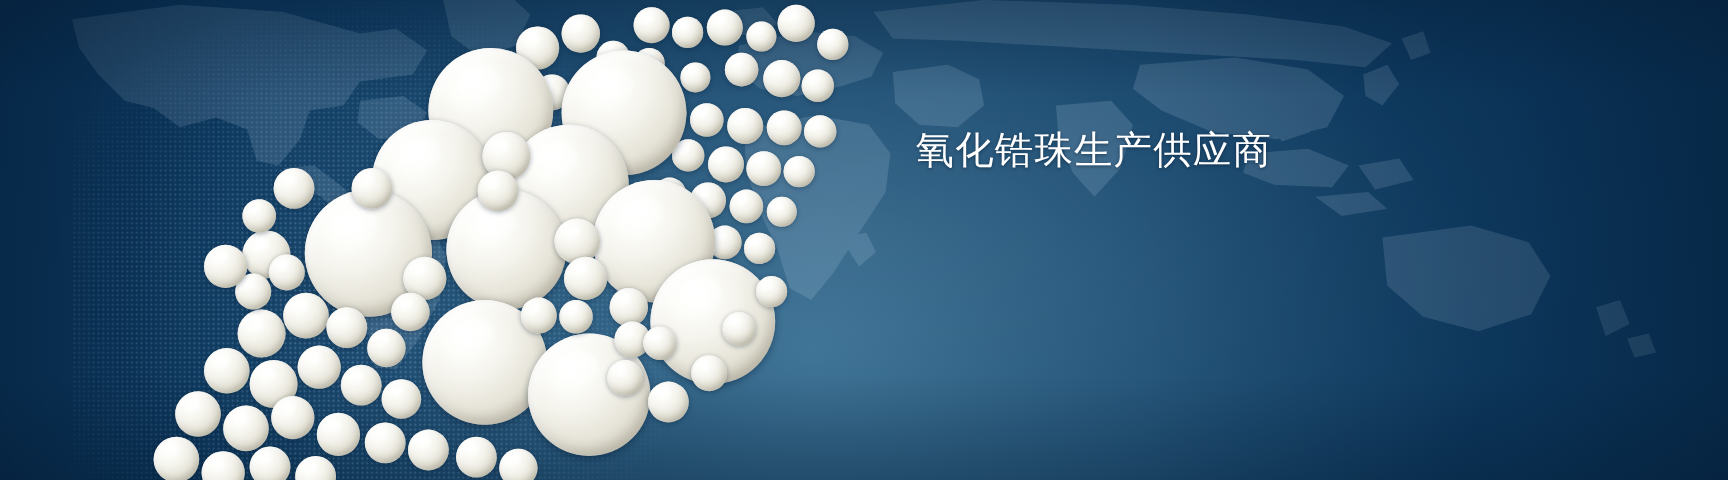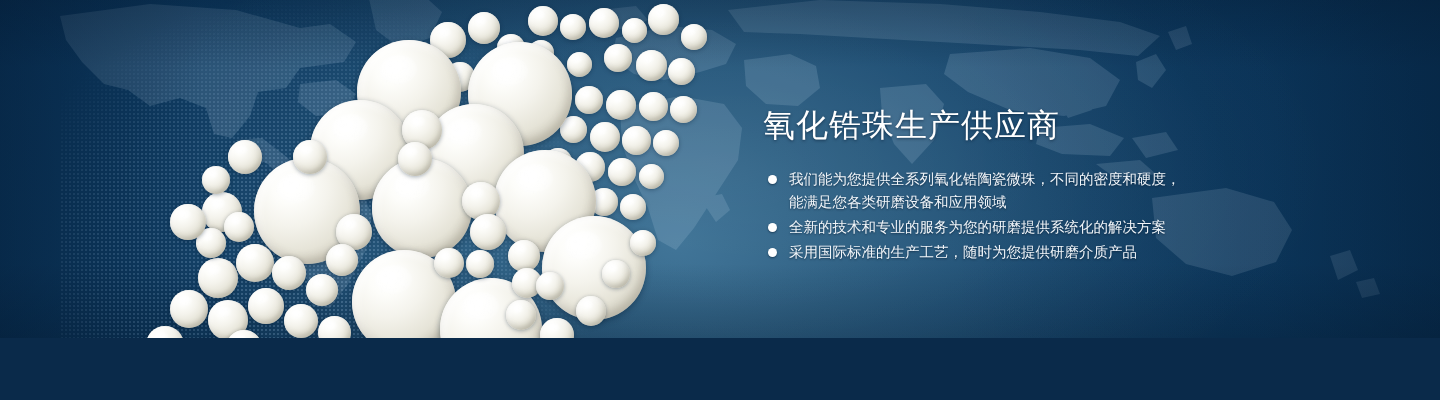--- a/index.html
+++ b/index.html
@@ -1,21 +1,21 @@
 <!DOCTYPE html>
 <html><head>
 <meta charset="utf-8">
 <style>
   html,body{margin:0;padding:0;background:#0a2a4a;}
   *{box-sizing:border-box;}
 
   .banner{
     position:relative;
     width:1440px;
-    height:338px;
+    height:400px;
     overflow:hidden;
     font-family:"Liberation Sans","DejaVu Sans",sans-serif;
     background:#0a4270;
   }
 
   
   .bg-base{
     position:absolute; inset:0;
     background:
       radial-gradient(ellipse 780px 560px at 47% 72%, #3a7094 0%, #2b5e82 22%, #1a4a70 48%, #0d3a61 72%, #0a3359 100%),
@@ -267,30 +267,15 @@
     <div class="bead sm" style="left:506px;top:300px;width:30px;height:30px;"></div>
     <div class="bead sm" style="left:576px;top:296px;width:30px;height:30px;"></div>
     <div class="bead sm" style="left:536px;top:272px;width:28px;height:28px;"></div>
     <div class="bead sm" style="left:602px;top:260px;width:28px;height:28px;"></div>
     <div class="bead sm" style="left:630px;top:230px;width:26px;height:26px;"></div>
   </div>
 
   <div class="content">
     <h1 class="title">氧化锆珠生产供应商</h1>
 
-    <ul class="bullets">
-      <li class="bullet">
-        <span class="dot"></span>
-        <span class="line">我们能为您提供全系列氧化锆陶瓷微珠，不同的密度和硬度，</span>
-        <span class="line">能满足您各类研磨设备和应用领域</span>
-      </li>
-      <li class="bullet">
-        <span class="dot"></span>
-        <span class="line">全新的技术和专业的服务为您的研磨提供系统化的解决方案</span>
-      </li>
-      <li class="bullet">
-        <span class="dot"></span>
-        <span class="line">采用国际标准的生产工艺，随时为您提供研磨介质产品</span>
-      </li>
-    </ul>
   </div>
 
 </div>
 
 </body></html>

